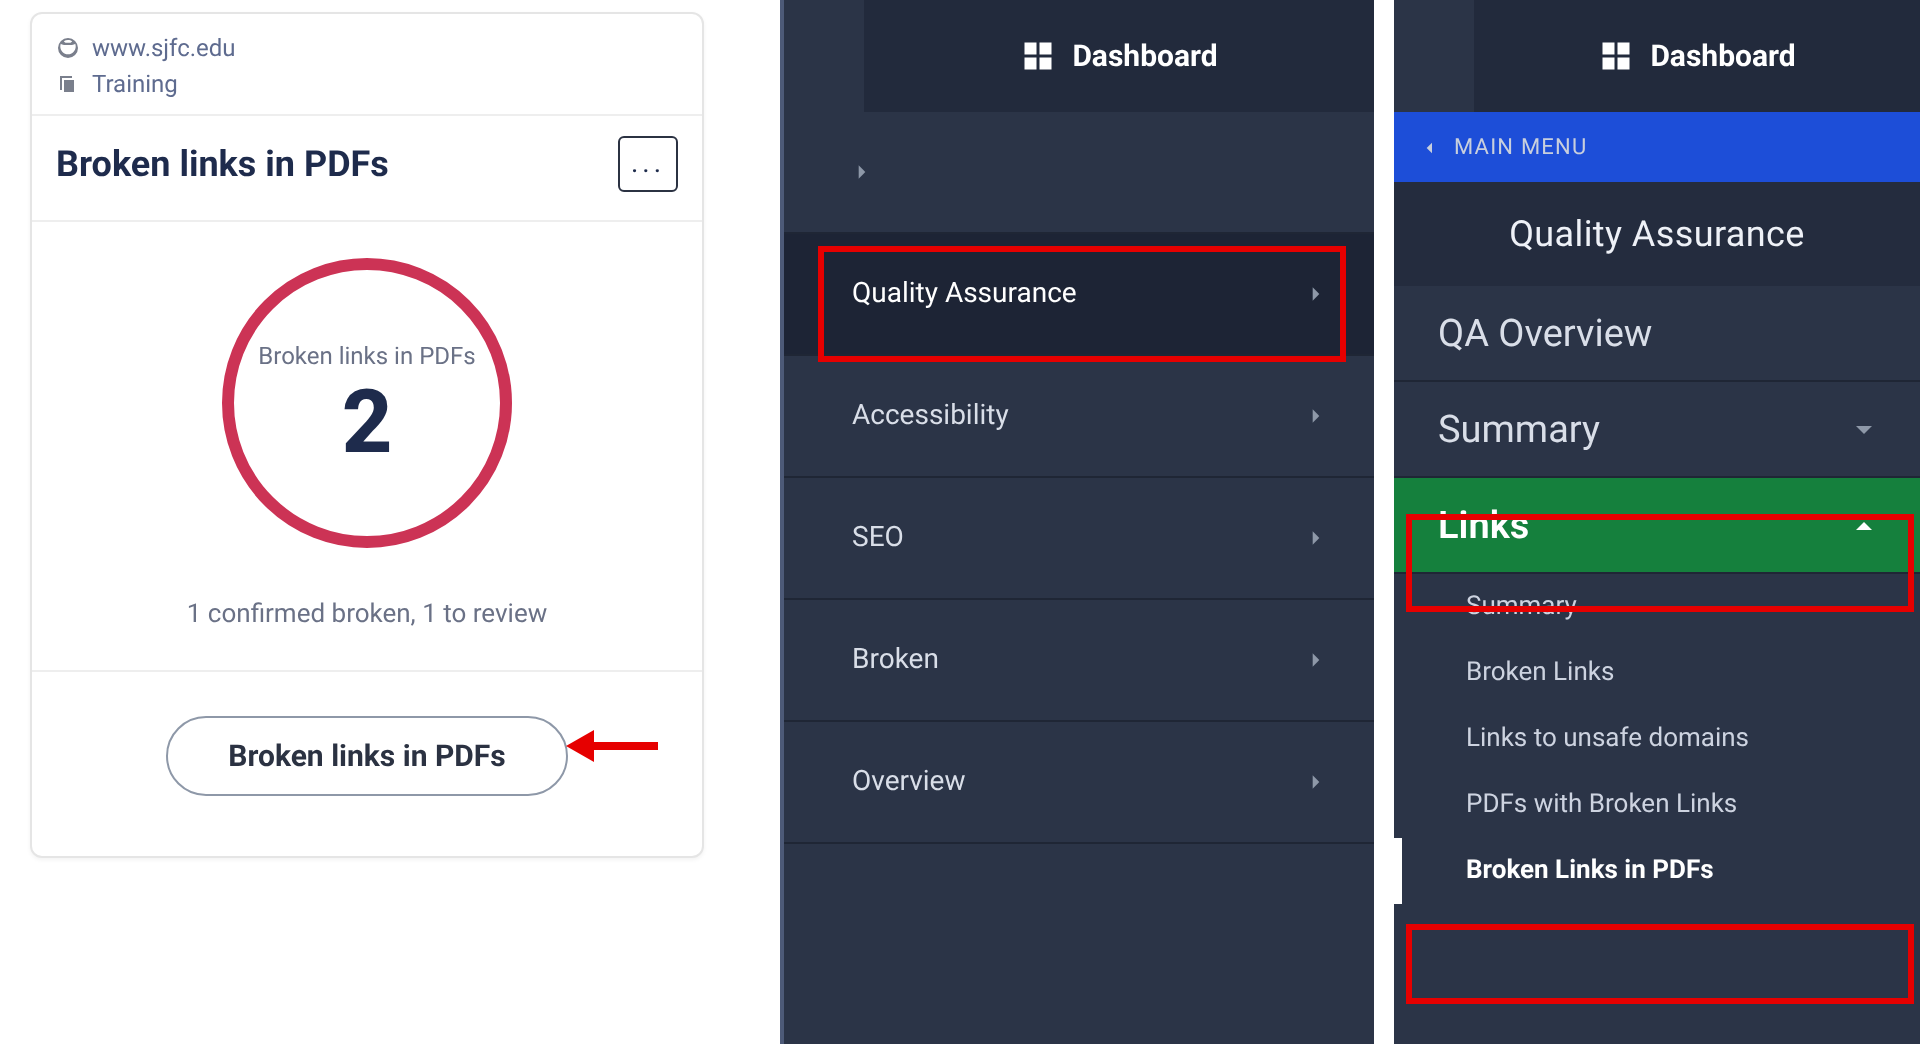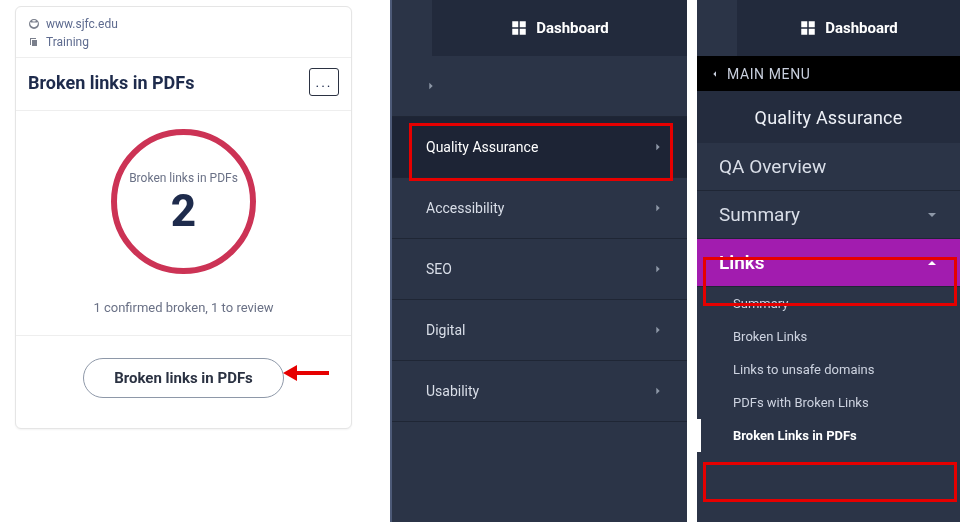--- a/index.html
+++ b/index.html
@@ -189,26 +189,26 @@
   .right-panel {
     flex: 1 1 auto;
     background: #2b3447;
     color: #d9dee8;
     position: relative;
     display: flex;
     flex-direction: column;
   }
   .back-row {
     height: 35px;
-    background: #000000;
+    background: #1d4ed8;
     display: flex;
     align-items: center;
     gap: 8px;
     padding-left: 14px;
-    font-size: 14px;
+    font-size: 11px;
     letter-spacing: 0.6px;
     color: #c8cfdd;
     cursor: pointer;
   }
   .back-row svg { width: 8px; height: 12px; fill: #c8cfdd; }
   .section-title {
     height: 52px;
     background: #242c3e;
     display: flex;
     align-items: center;
@@ -223,21 +223,21 @@
     display: flex;
     align-items: center;
     justify-content: space-between;
     padding: 0 22px 0 22px;
     border-bottom: 1px solid #1f2635;
     font-size: 19px;
     color: #d9dee8;
     cursor: pointer;
     box-sizing: border-box;
   }
-  .r-item.head { background:#a21caf; font-weight:600; color:#fff; }
+  .r-item.head { background:#15803d; font-weight:600; color:#fff; }
   .sub-item {
     height: 33px;
     display: flex;
     align-items: center;
     padding-left: 36px;
     font-size: 13px;
     color: #cdd3e0;
     cursor: pointer;
   }
   .sub-item.current {
@@ -324,27 +324,27 @@
           <path d="M8 4l8 8-8 8"></path>
         </svg>
       </div>
       <div class="nav-item">
         <span>SEO</span>
         <svg viewBox="0 0 24 24" class="chev">
           <path d="M8 4l8 8-8 8"></path>
         </svg>
       </div>
       <div class="nav-item">
-        <span>Digital</span>
-        <svg viewBox="0 0 24 24" class="chev">
-          <path d="M8 4l8 8-8 8"></path>
-        </svg>
-      </div>
-      <div class="nav-item">
-        <span>Usability</span>
+        <span>Broken</span>
+        <svg viewBox="0 0 24 24" class="chev">
+          <path d="M8 4l8 8-8 8"></path>
+        </svg>
+      </div>
+      <div class="nav-item">
+        <span>Overview</span>
         <svg viewBox="0 0 24 24" class="chev">
           <path d="M8 4l8 8-8 8"></path>
         </svg>
       </div>
     </div>
   <div class="qa-rect r1"></div>
 </div>
 
 <div class="gap"></div>
 

